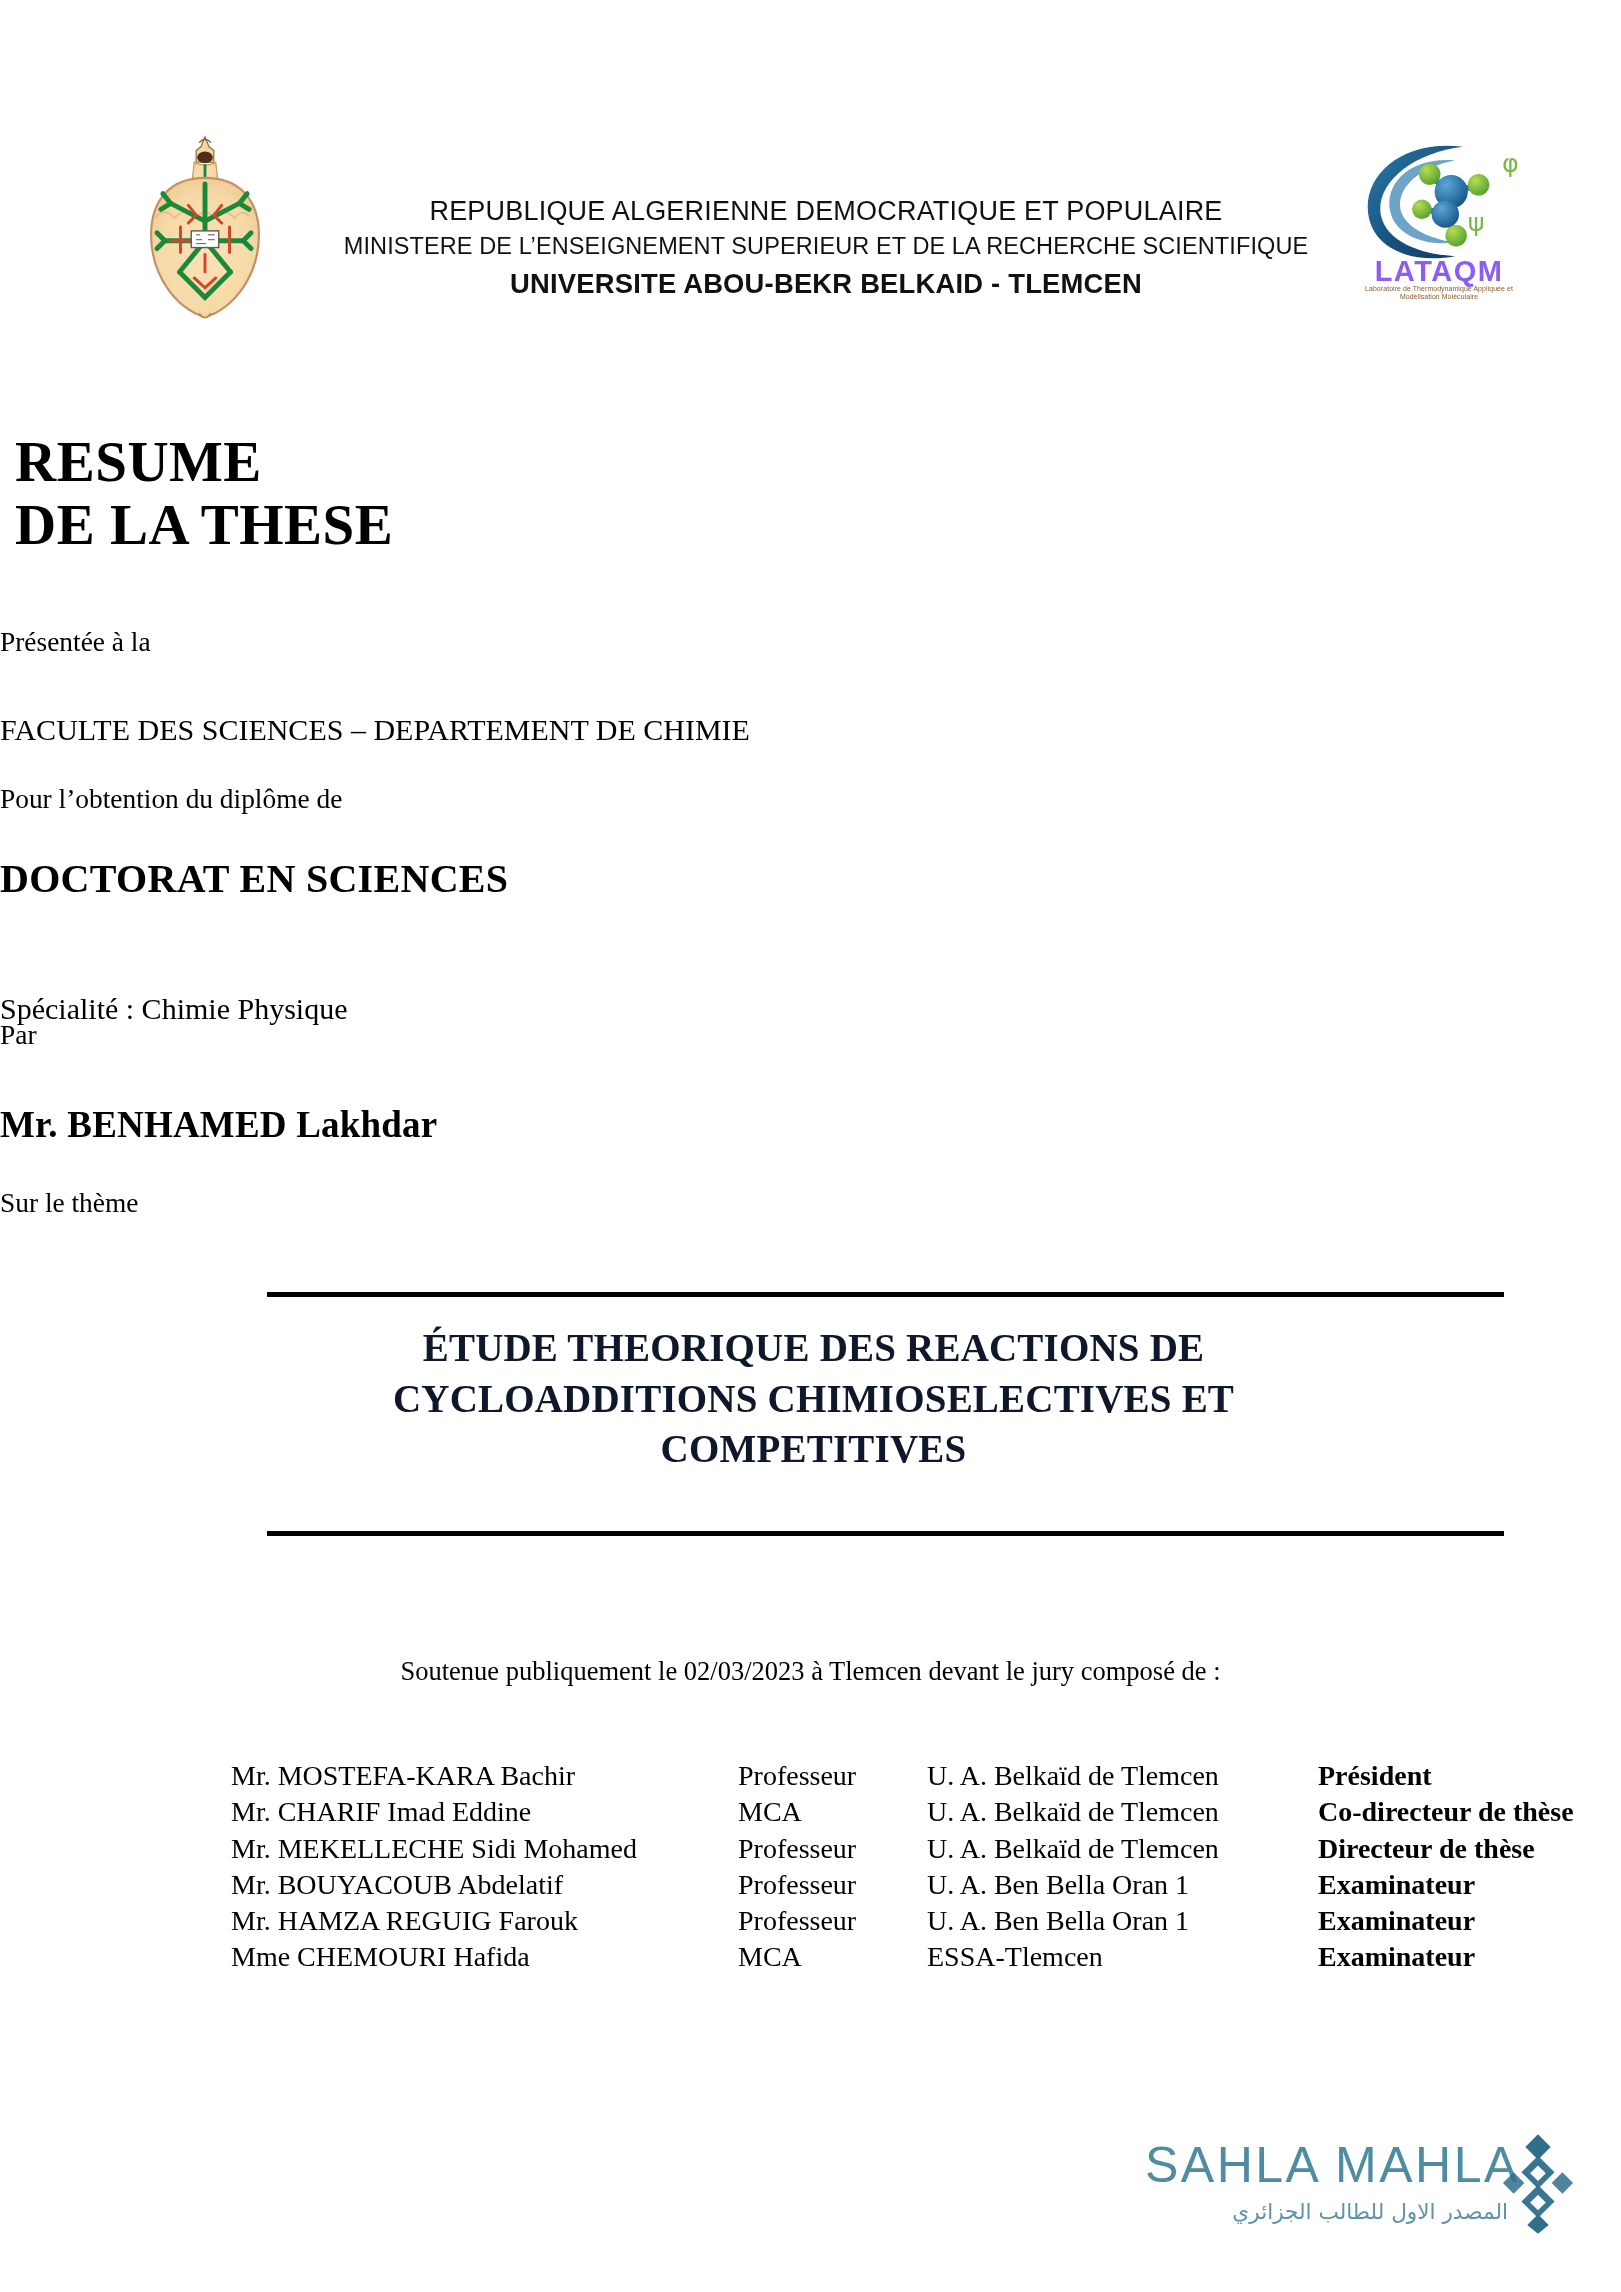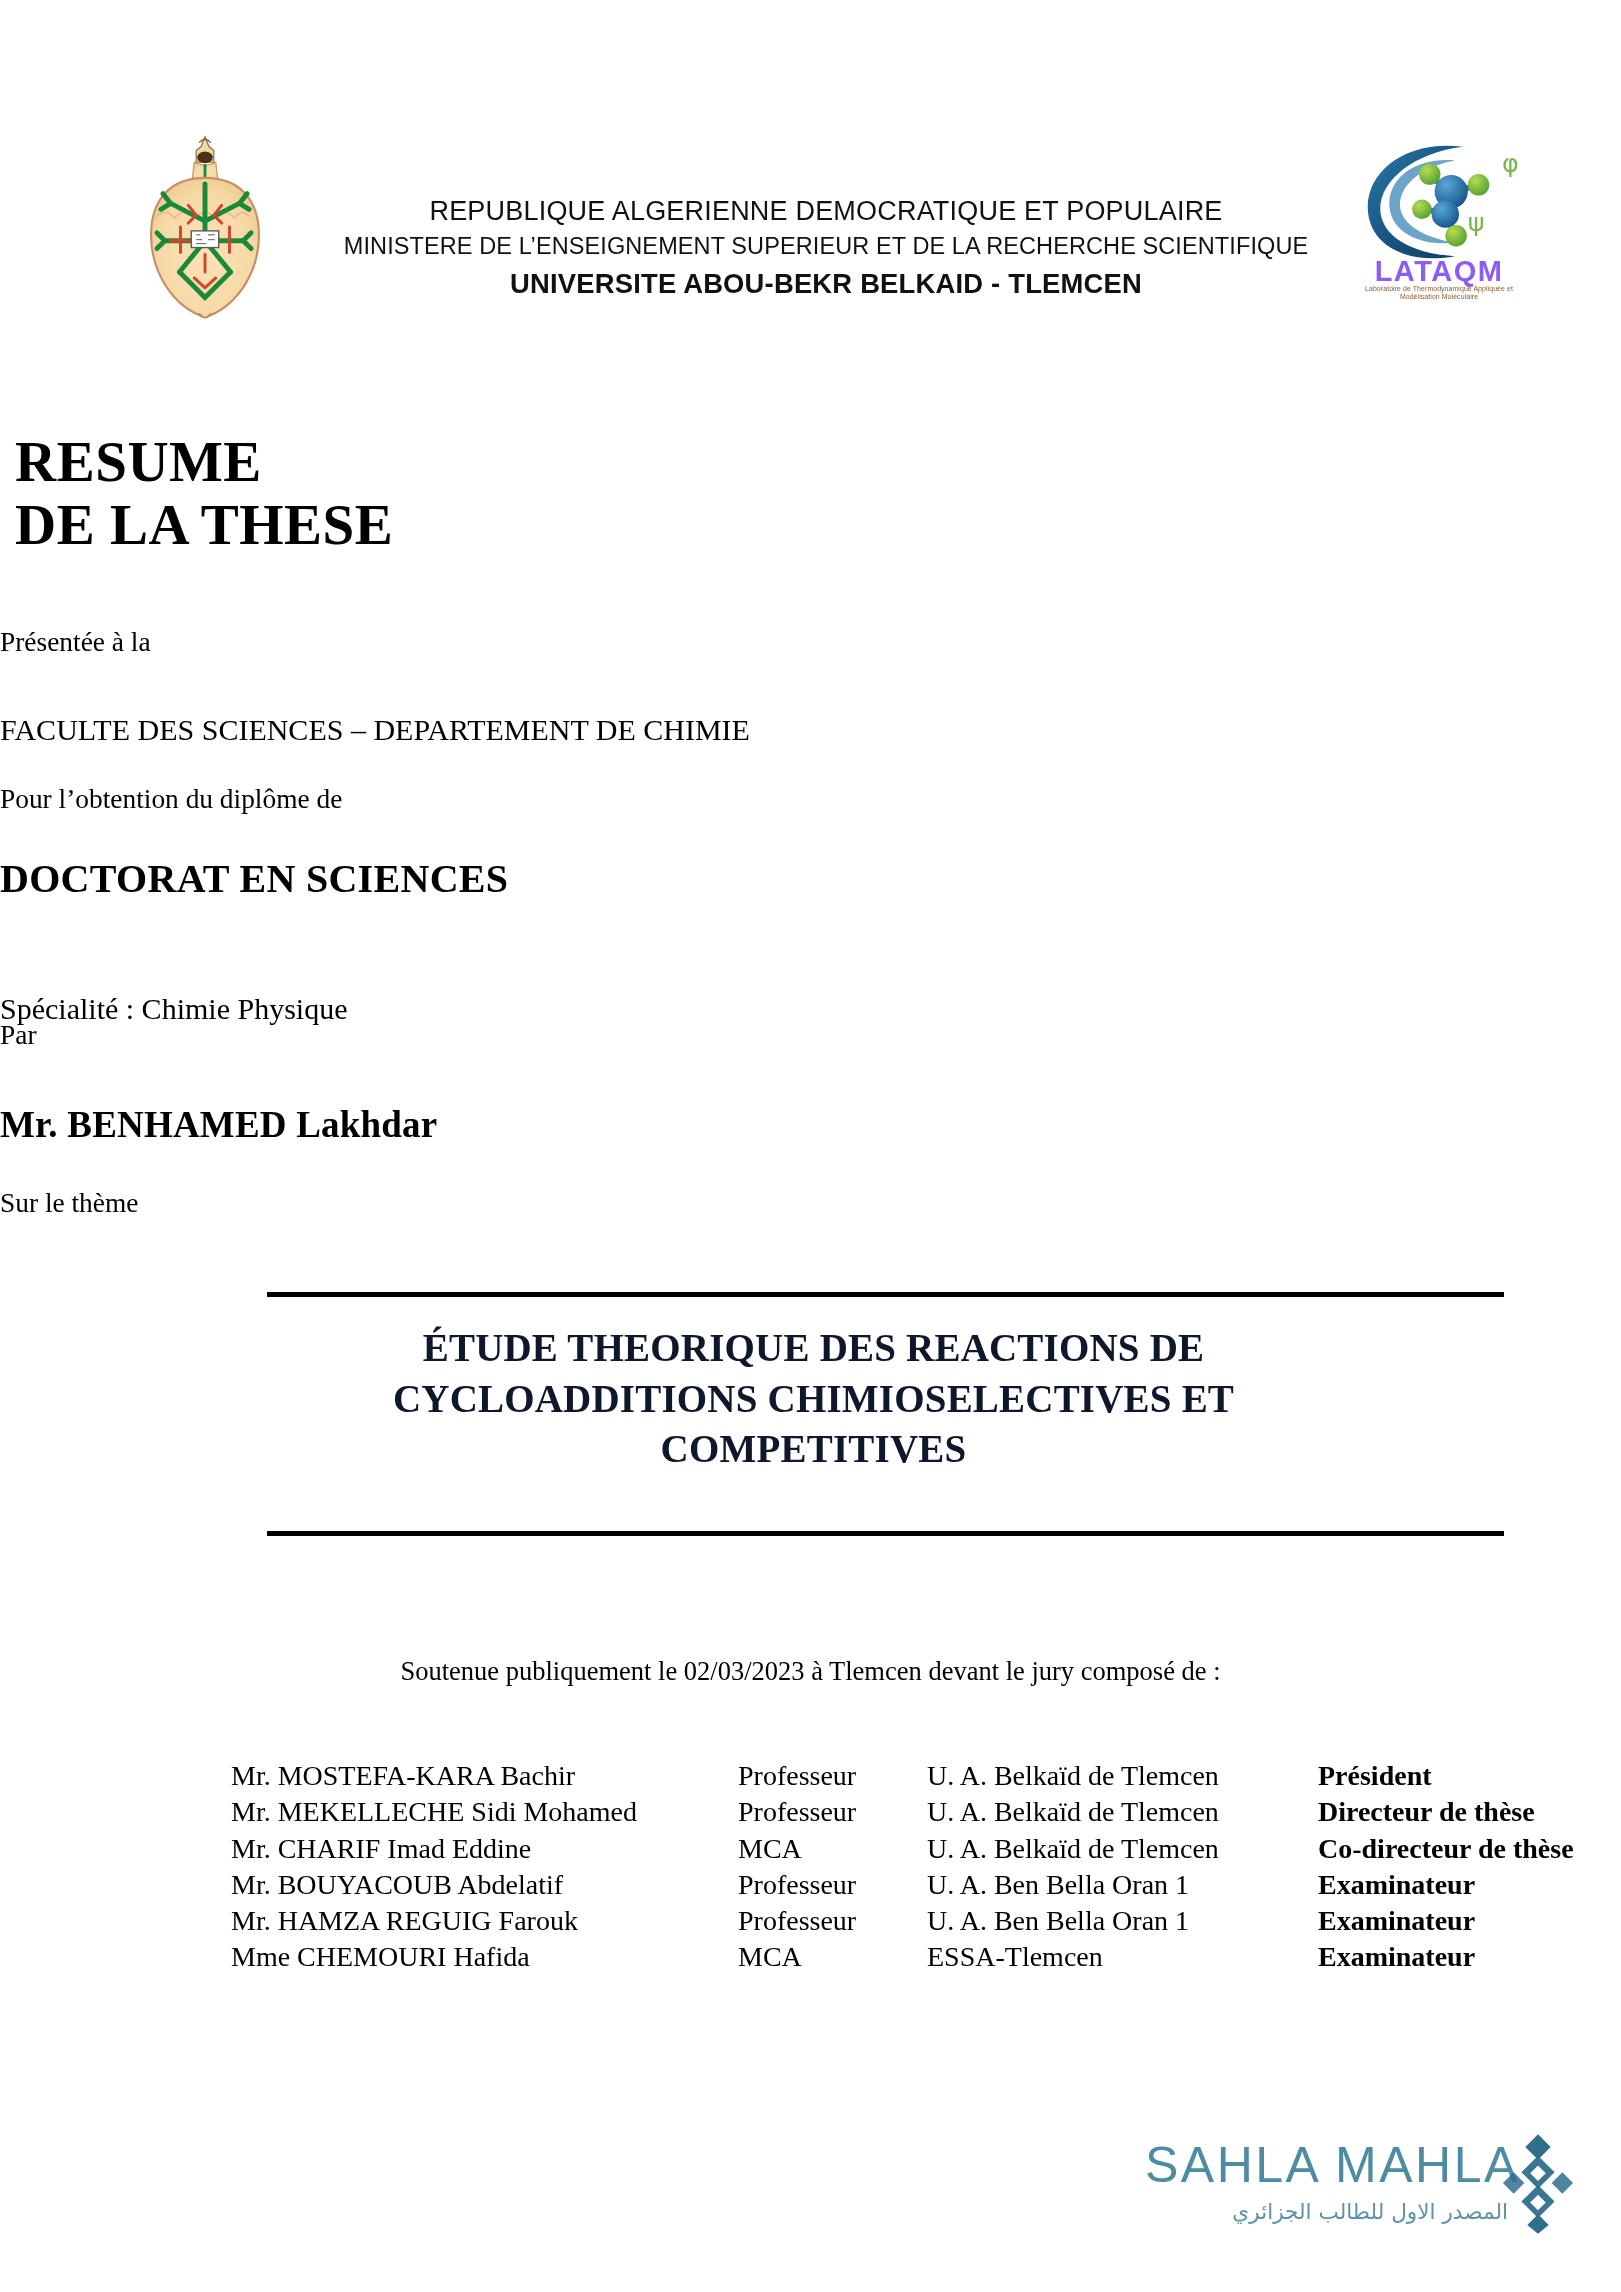--- a/index.html
+++ b/index.html
@@ -370,30 +370,30 @@
 
   <table class="jury">
     <tbody>
       <tr>
         <td class="col-name">Mr. MOSTEFA-KARA Bachir</td>
         <td class="col-grade">Professeur</td>
         <td class="col-inst">U. A. Belkaïd de Tlemcen</td>
         <td class="col-role">Président</td>
       </tr>
       <tr>
+        <td class="col-name">Mr. CHARIF Imad Eddine</td>
+        <td class="col-grade">MCA</td>
+        <td class="col-inst">U. A. Belkaïd de Tlemcen</td>
+        <td class="col-role">Co-directeur de thèse</td>
+      </tr>
+      <tr>
         <td class="col-name">Mr. MEKELLECHE Sidi Mohamed</td>
         <td class="col-grade">Professeur</td>
         <td class="col-inst">U. A. Belkaïd de Tlemcen</td>
         <td class="col-role">Directeur de thèse</td>
-      </tr>
-      <tr>
-        <td class="col-name">Mr. CHARIF Imad Eddine</td>
-        <td class="col-grade">MCA</td>
-        <td class="col-inst">U. A. Belkaïd de Tlemcen</td>
-        <td class="col-role">Co-directeur de thèse</td>
       </tr>
       <tr>
         <td class="col-name">Mr. BOUYACOUB Abdelatif</td>
         <td class="col-grade">Professeur</td>
         <td class="col-inst">U. A. Ben Bella Oran 1</td>
         <td class="col-role">Examinateur</td>
       </tr>
       <tr>
         <td class="col-name">Mr. HAMZA REGUIG Farouk</td>
         <td class="col-grade">Professeur</td>

